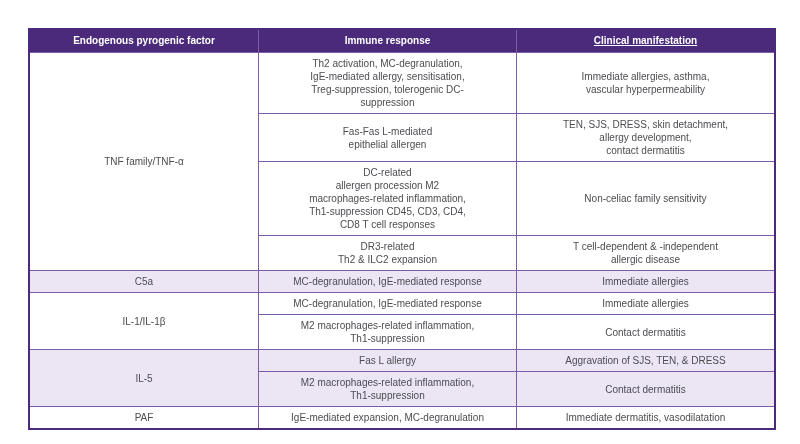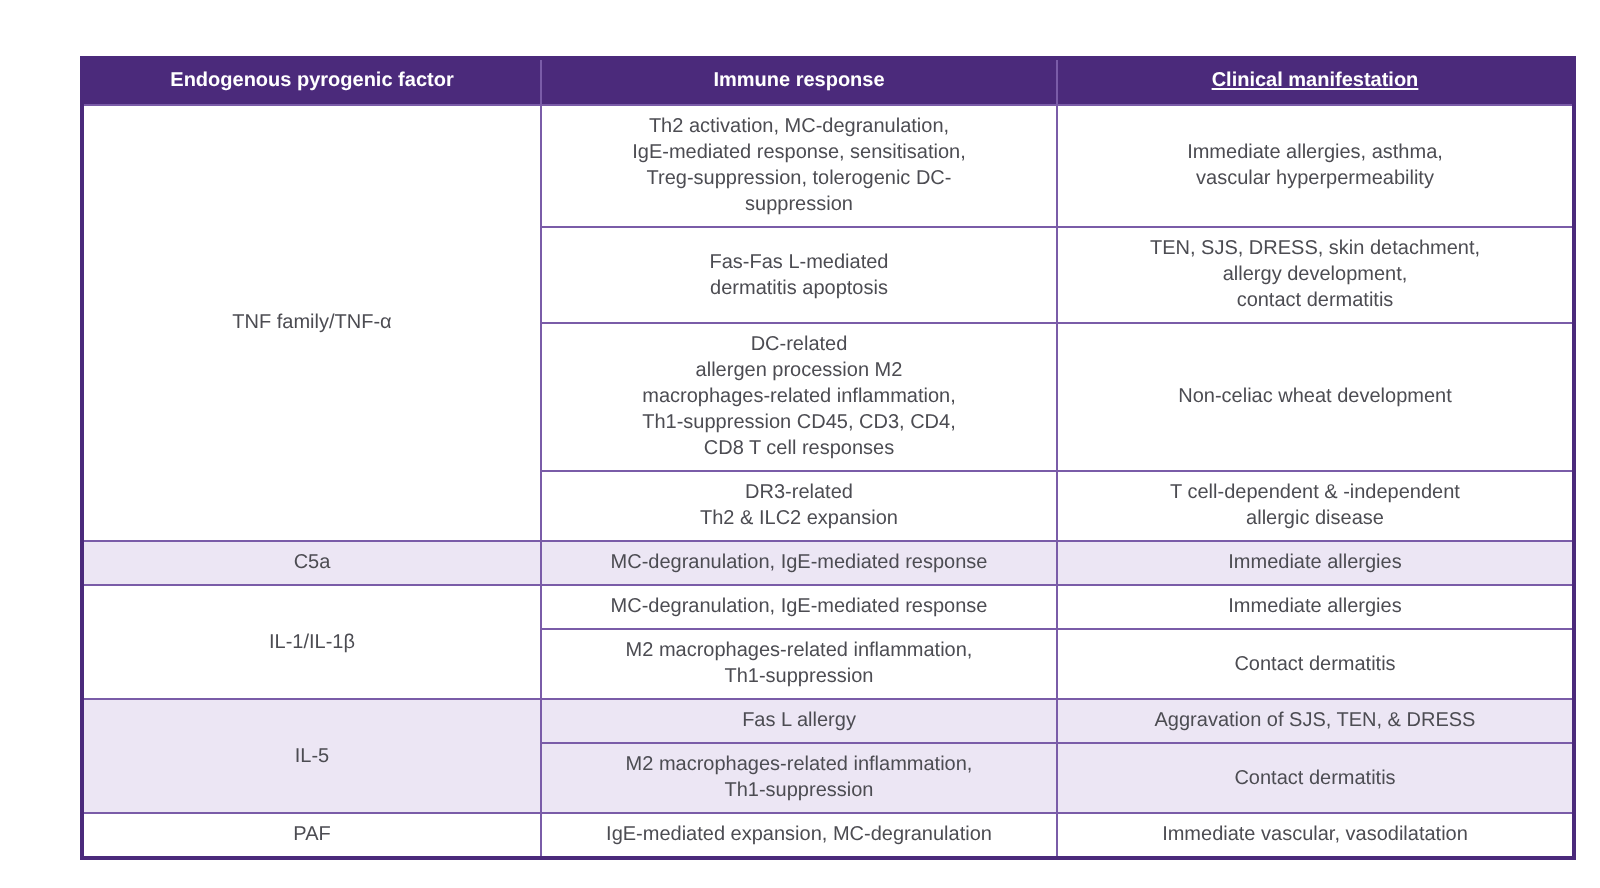--- a/index.html
+++ b/index.html
@@ -14,21 +14,21 @@
   html,body{margin:0;padding:0;background:#ffffff;}
   .canvas{
     position:relative;
     width:800px;height:444px;
     background:#ffffff;
     font-family:"Liberation Sans", sans-serif;
     overflow:hidden;
   }
   table.pyro-table{
     position:absolute;
-    left:40px;top:28px;
+    left:28px;top:28px;
     border-collapse:collapse;
     border:2px solid var(--border-outer);
     table-layout:fixed;
   }
   .pyro-table th{
     background:var(--header-bg);
     color:var(--header-text);
     font-size:10px;
     font-weight:bold;
     padding:5px 6px;
@@ -61,40 +61,40 @@
       <tr>
         <th class="col-factor">Endogenous pyrogenic factor</th>
         <th class="col-immune">Immune response</th>
         <th class="col-clinical">Clinical manifestation</th>
       </tr>
     </thead>
     <tbody>
         <tr>
           <td rowspan="4">TNF family/TNF-α</td>
           <td>Th2 activation, MC-degranulation,
-IgE-mediated response, sensitisation,
+IgE-mediated allergy, sensitisation,
 Treg-suppression, tolerogenic DC-
 suppression</td>
           <td>Immediate allergies, asthma,
 vascular hyperpermeability</td>
         </tr>
         <tr>
           <td>Fas-Fas L-mediated
-dermatitis apoptosis</td>
+epithelial allergen</td>
           <td>TEN, SJS, DRESS, skin detachment,
 allergy development,
 contact dermatitis</td>
         </tr>
         <tr>
           <td>DC-related
 allergen procession M2
 macrophages-related inflammation,
 Th1-suppression CD45, CD3, CD4,
 CD8 T cell responses</td>
-          <td>Non-celiac wheat development</td>
+          <td>Non-celiac family sensitivity</td>
         </tr>
         <tr>
           <td>DR3-related
 Th2 &amp; ILC2 expansion</td>
           <td>T cell-dependent &amp; -independent
 allergic disease</td>
         </tr>
         <tr class="shaded">
           <td rowspan="1">C5a</td>
           <td>MC-degranulation, IgE-mediated response</td>
@@ -116,17 +116,17 @@
           <td>Aggravation of SJS, TEN, &amp; DRESS</td>
         </tr>
         <tr class="shaded">
           <td>M2 macrophages-related inflammation,
 Th1-suppression</td>
           <td>Contact dermatitis</td>
         </tr>
         <tr>
           <td rowspan="1">PAF</td>
           <td>IgE-mediated expansion, MC-degranulation</td>
-          <td>Immediate vascular, vasodilatation</td>
+          <td>Immediate dermatitis, vasodilatation</td>
         </tr>
       </tbody>
   </table>
 </div>
 
 </body></html>

